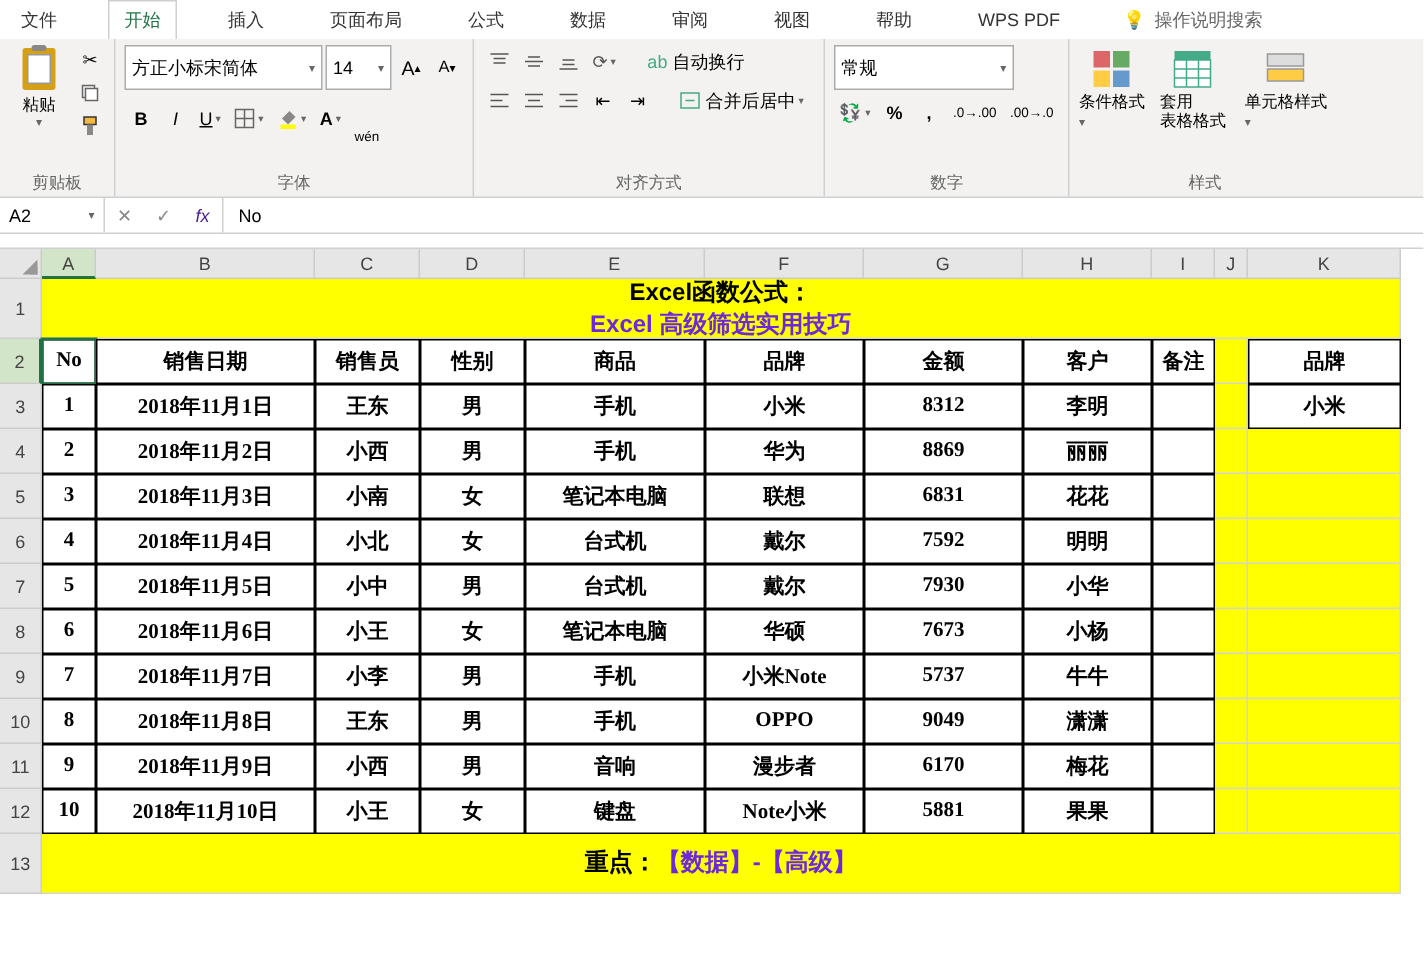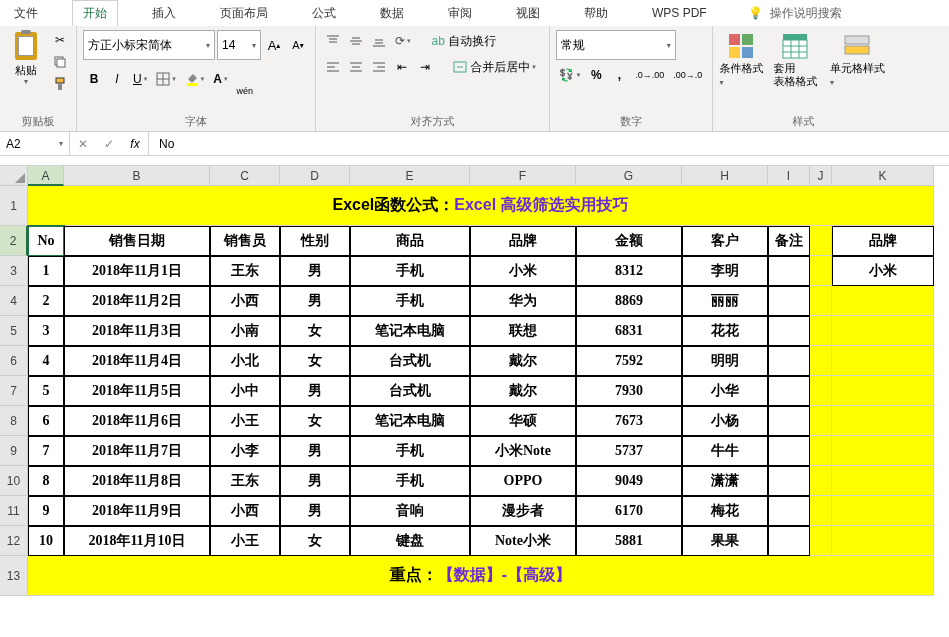--- a/index.html
+++ b/index.html
@@ -39,21 +39,21 @@
 
 .big-btn { display: flex; flex-direction: column; align-items: center; width: 44px; padding-top: 2px; }
 .big-btn-icon { width: 28px; height: 28px; }
 .big-btn-label { font-size: 11px; text-align: left; line-height: 1.2; margin-top: 2px; }
 
 
 .formula-bar { height: 24px; border-bottom: 1px solid #d0d0d0; display: flex; align-items: stretch; }
 .name-box { width: 70px; border-right: 1px solid #d0d0d0; display: flex; align-items: center; padding: 0 6px; justify-content: space-between; }
 .fx-buttons { display: flex; align-items: center; border-right: 1px solid #d0d0d0; }
 .fx-btn { width: 26px; display: flex; align-items: center; justify-content: center; color: #888; }
-.fx-btn.fx { font-style: italic; color: #000000; }
+.fx-btn.fx { font-style: italic; color: #4c1d95; }
 .formula-input { flex: 1; padding: 0 10px; display: flex; align-items: center; }
 
 
 .gap { height: 10px; background: #fff; border-bottom: 1px solid #d0d0d0; }
 
 
 .sheet { display: flex; }
 .sheet-body { flex: 1; }
 
 .col-headers { display: flex; height: 20px; }
@@ -361,21 +361,21 @@
       <div class="col-h cF">F</div>
       <div class="col-h cG">G</div>
       <div class="col-h cH">H</div>
       <div class="col-h cI">I</div>
       <div class="col-h cJ">J</div>
       <div class="col-h cK">K</div>
     </div>
 
     <div class="row r-tall">
       <div class="row-h">1</div>
-      <div class="cell banner" style="width:906px;">
+      <div class="cell banner" style="width:906px;flex-direction:column;">
         <span class="black">Excel函数公式：</span>
         <span class="red">Excel 高级筛选实用技巧</span>
       </div>
     </div>
 
     <div class="row r-norm">
       <div class="row-h sel">2</div>
       <div class="cell datacell hdr cA selected-cell">No</div>
       <div class="cell datacell hdr cB">销售日期</div>
       <div class="cell datacell hdr cC">销售员</div>

